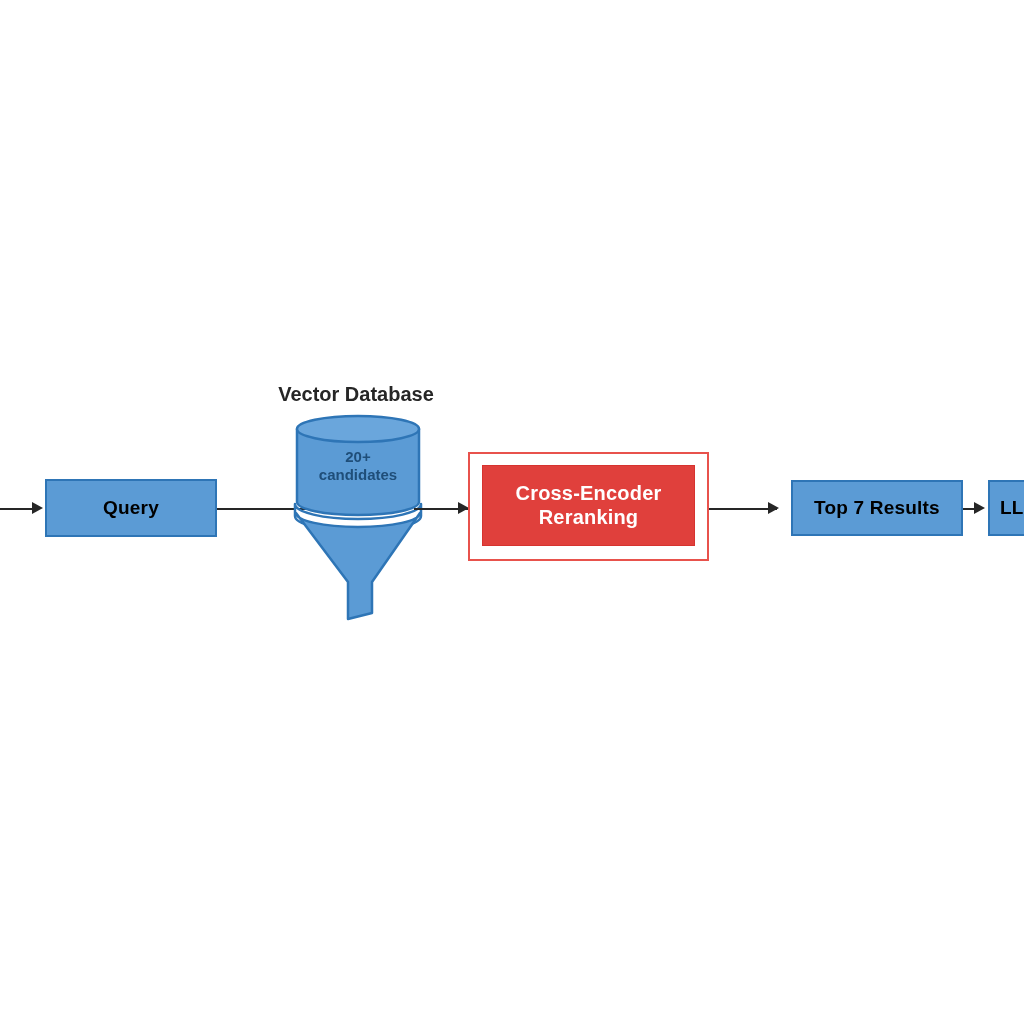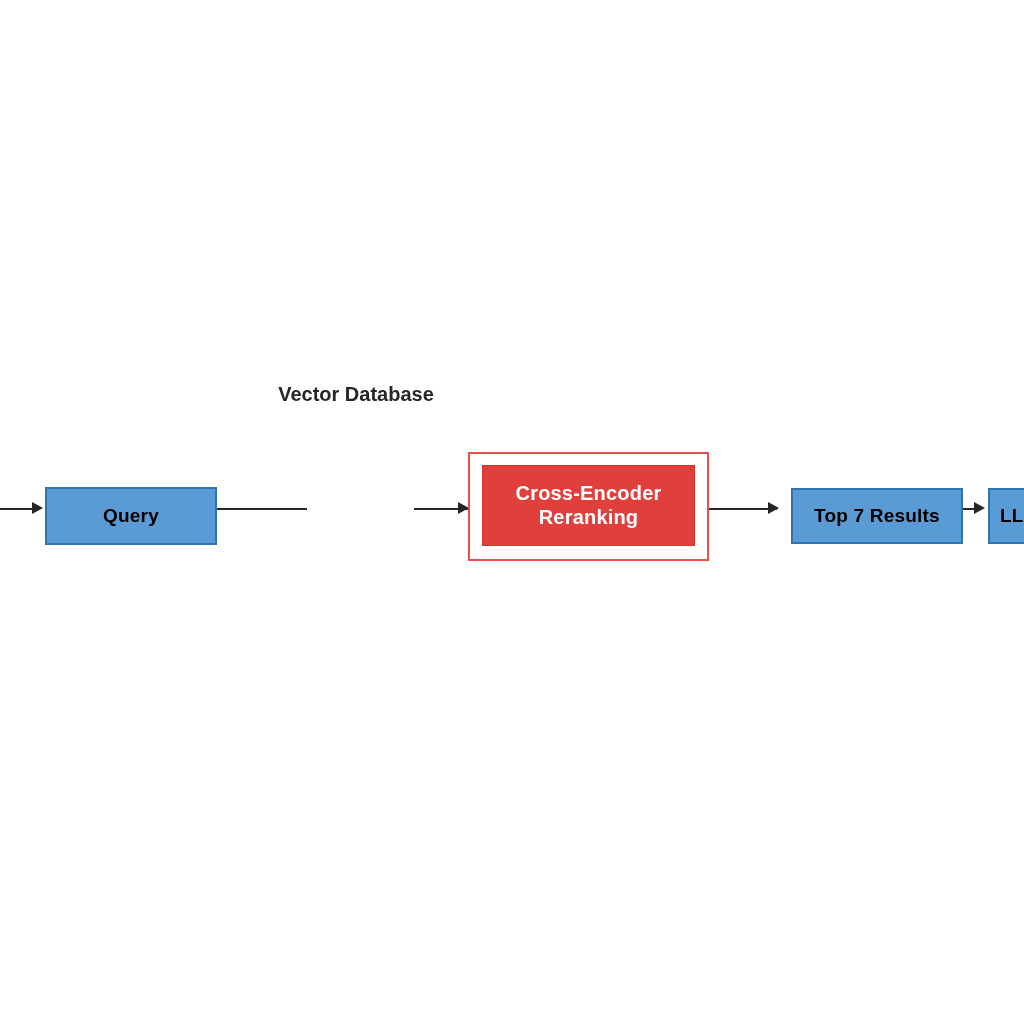--- a/index.html
+++ b/index.html
@@ -21,21 +21,20 @@
 
   
   .node {
     position: absolute;
     box-sizing: border-box;
     display: flex;
     align-items: center;
     justify-content: center;
     text-align: left;
     line-height: 1.15;
-    margin-top: 8px;
   }
 
   .blue-box {
     background: #5b9bd5;
     border: 2px solid #2e75b6;
     color: #000000;
     font-weight: bold;
     letter-spacing: 0.2px;
   }
 
@@ -108,20 +107,38 @@
   <div class="node blue-box" style="left:45px; top:479px; width:172px; height:58px; font-size:19px;">
     <span>Query</span>
   </div>
 
   <div class="conn" style="left:217px; top:508px; width:90px;"></div>
 
   <div class="funnel-label" style="left:256px; top:383px; width:200px; font-size:20px;">
     <span>Vector Database</span>
   </div>
 
+  <div class="funnel-wrap" style="left:288px; top:412px; width:140px; height:212px;">
+    <svg width="140" height="212" viewBox="0 0 140 212" style="position:absolute; left:0; top:0;">
+
+      <path d="M 9 17 L 9 90 A 61 13 0 0 0 131 90 L 131 17 Z" fill="#5b9bd5" stroke="#2e75b6" stroke-width="2.5" stroke-linejoin="round"></path>
+
+      <ellipse cx="70" cy="17" rx="61" ry="13" fill="#6aa6dc" stroke="#2e75b6" stroke-width="2.5"></ellipse>
+
+      <path d="M 7 92 A 63 15 0 0 0 133 92 L 133 104 A 63 15 0 0 1 7 104 Z" fill="#ffffff" stroke="#2e75b6" stroke-width="2.5" stroke-linejoin="round"></path>
+
+      <path d="M 8 101 A 62 14 0 0 0 132 101
+               L 84 170 L 84 201 L 60 207 L 60 170 Z" fill="#5b9bd5" stroke="#2e75b6" stroke-width="2.5" stroke-linejoin="round"></path>
+    </svg>
+
+    <div class="funnel-text" style="top:36px; font-size:15px;">
+      <div>20+</div>
+      <div>candidates</div>
+    </div>
+  </div>
 
   <div class="conn" style="left:414px; top:508px; width:54px;"></div>
   <div class="arrowhead" style="left:458px; top:502px;"></div>
 
   <div class="red-outer" style="left:468px; top:452px; width:241px; height:109px;"></div>
   <div class="red-inner" style="left:482px; top:465px; width:213px; height:81px; font-size:20px;">
     <div>
       <div>Cross-Encoder</div>
       <div>Reranking</div>
     </div>

